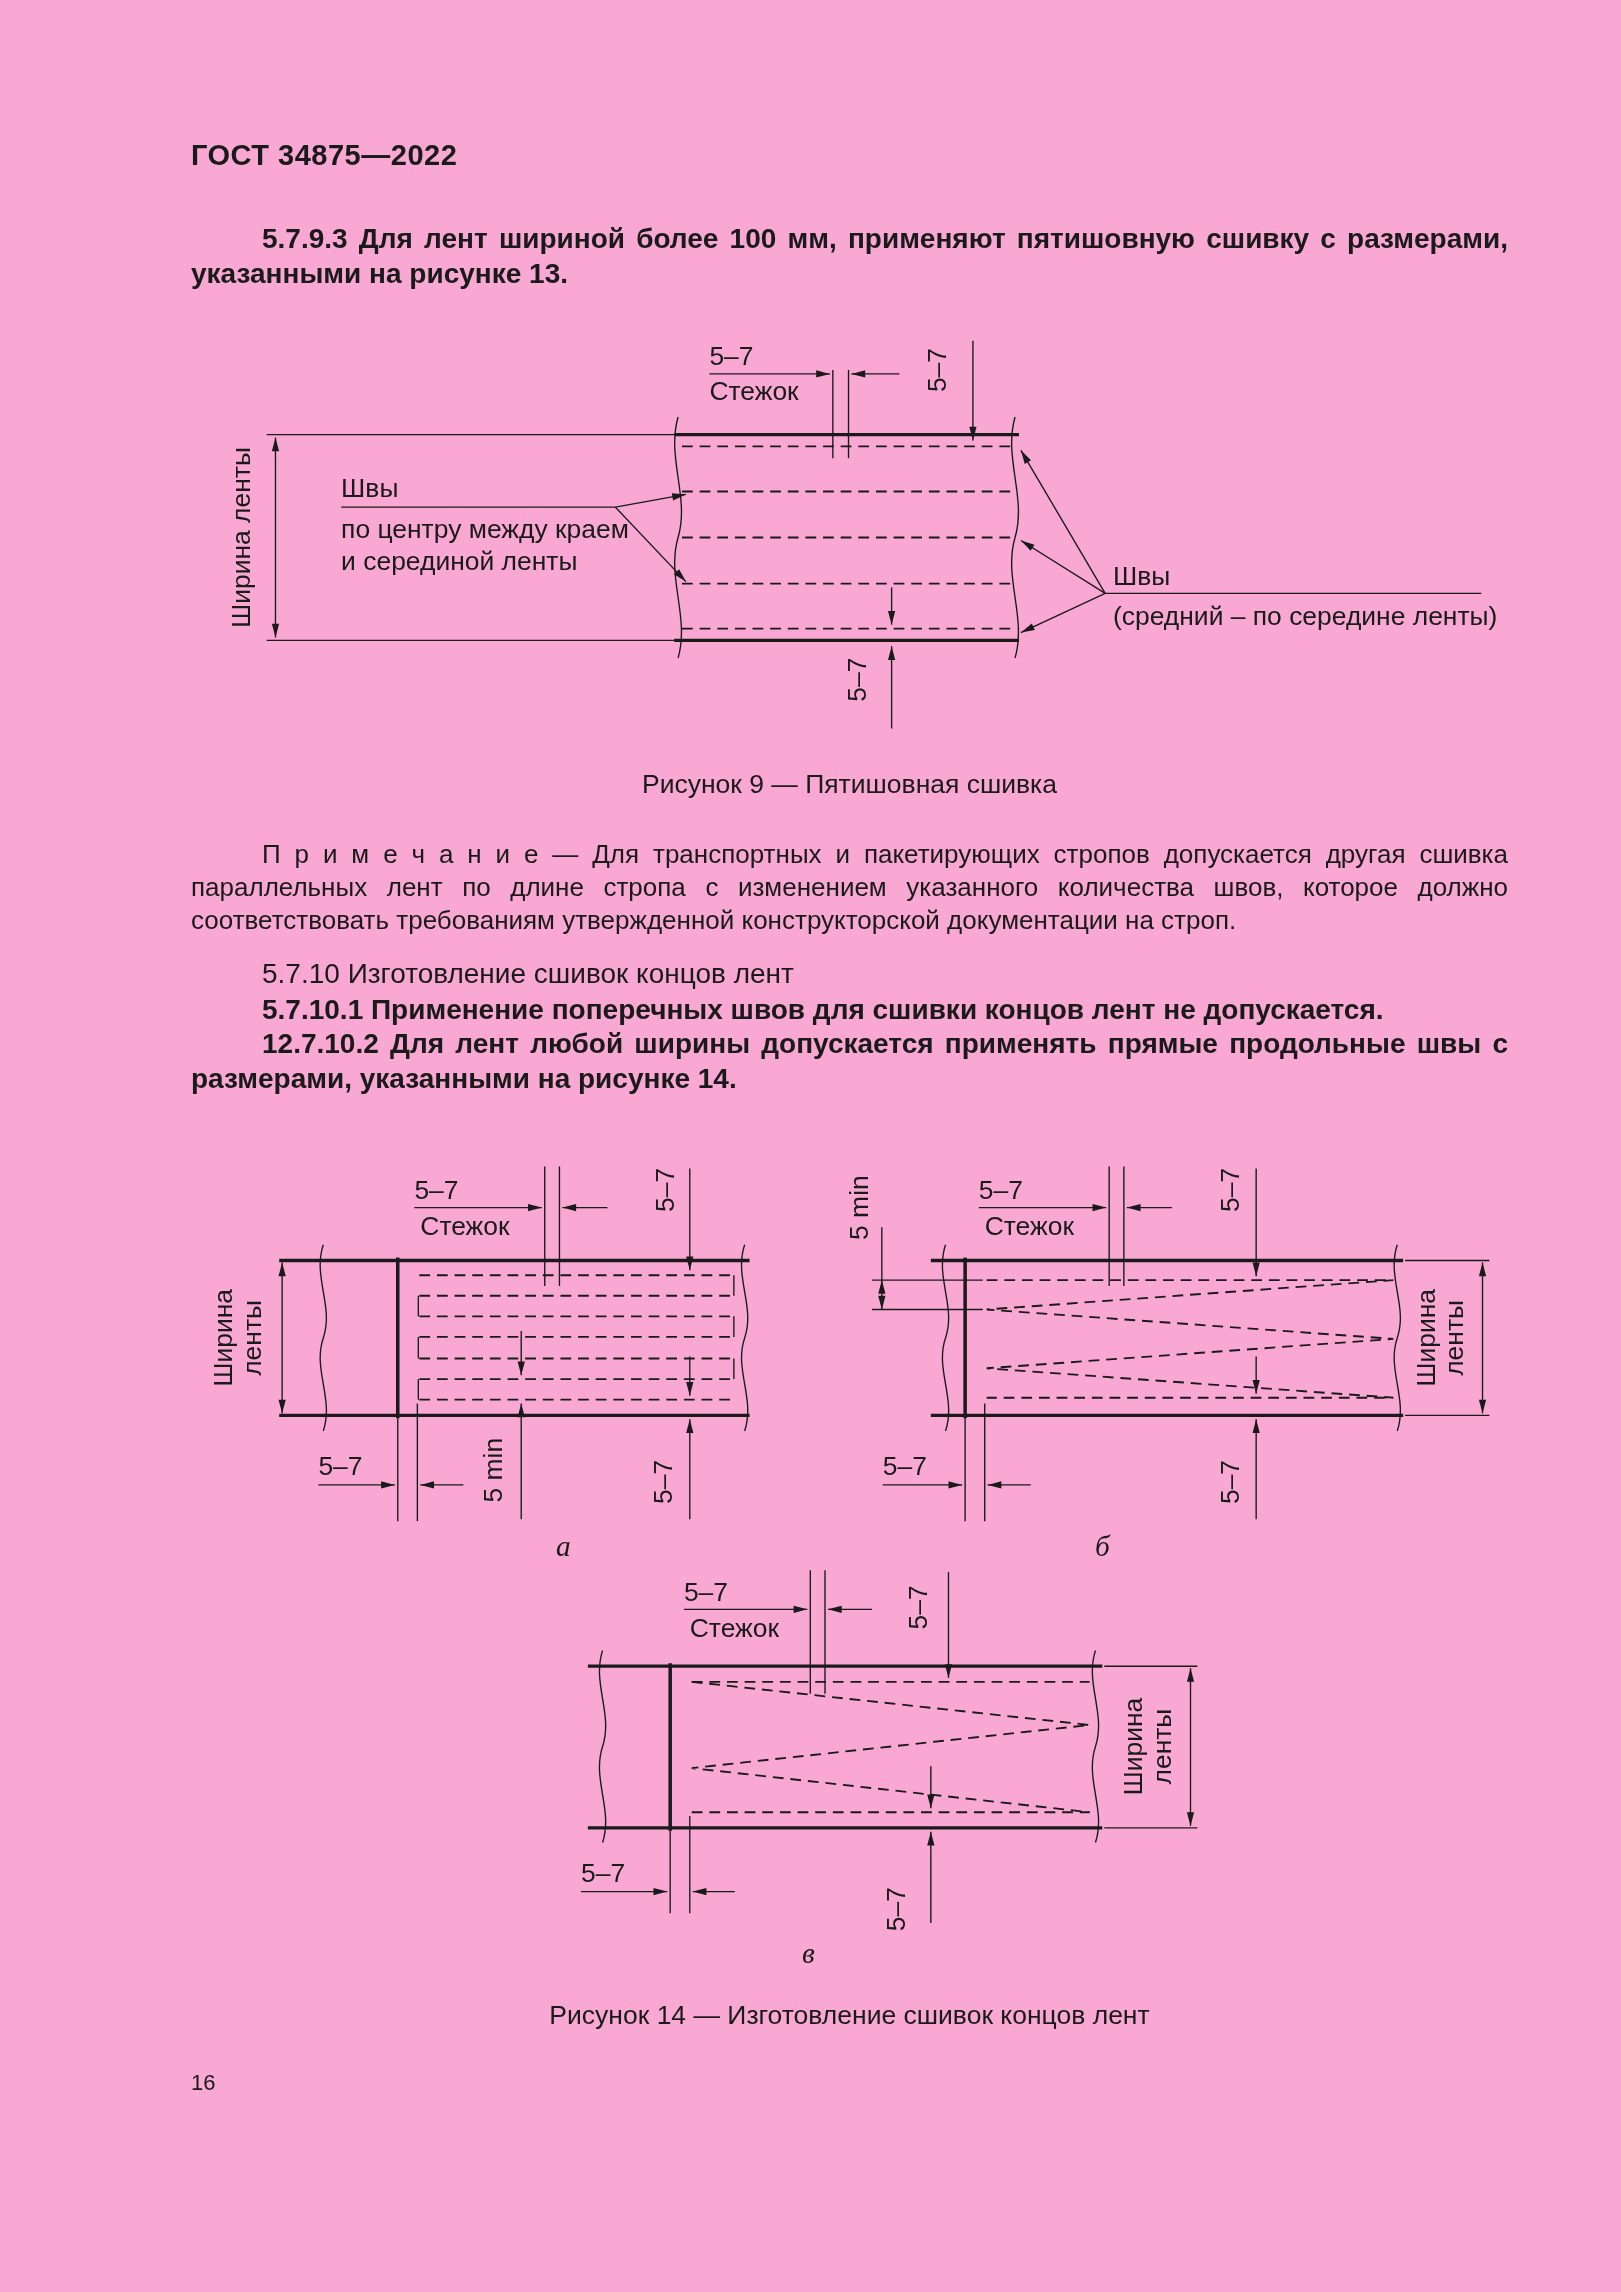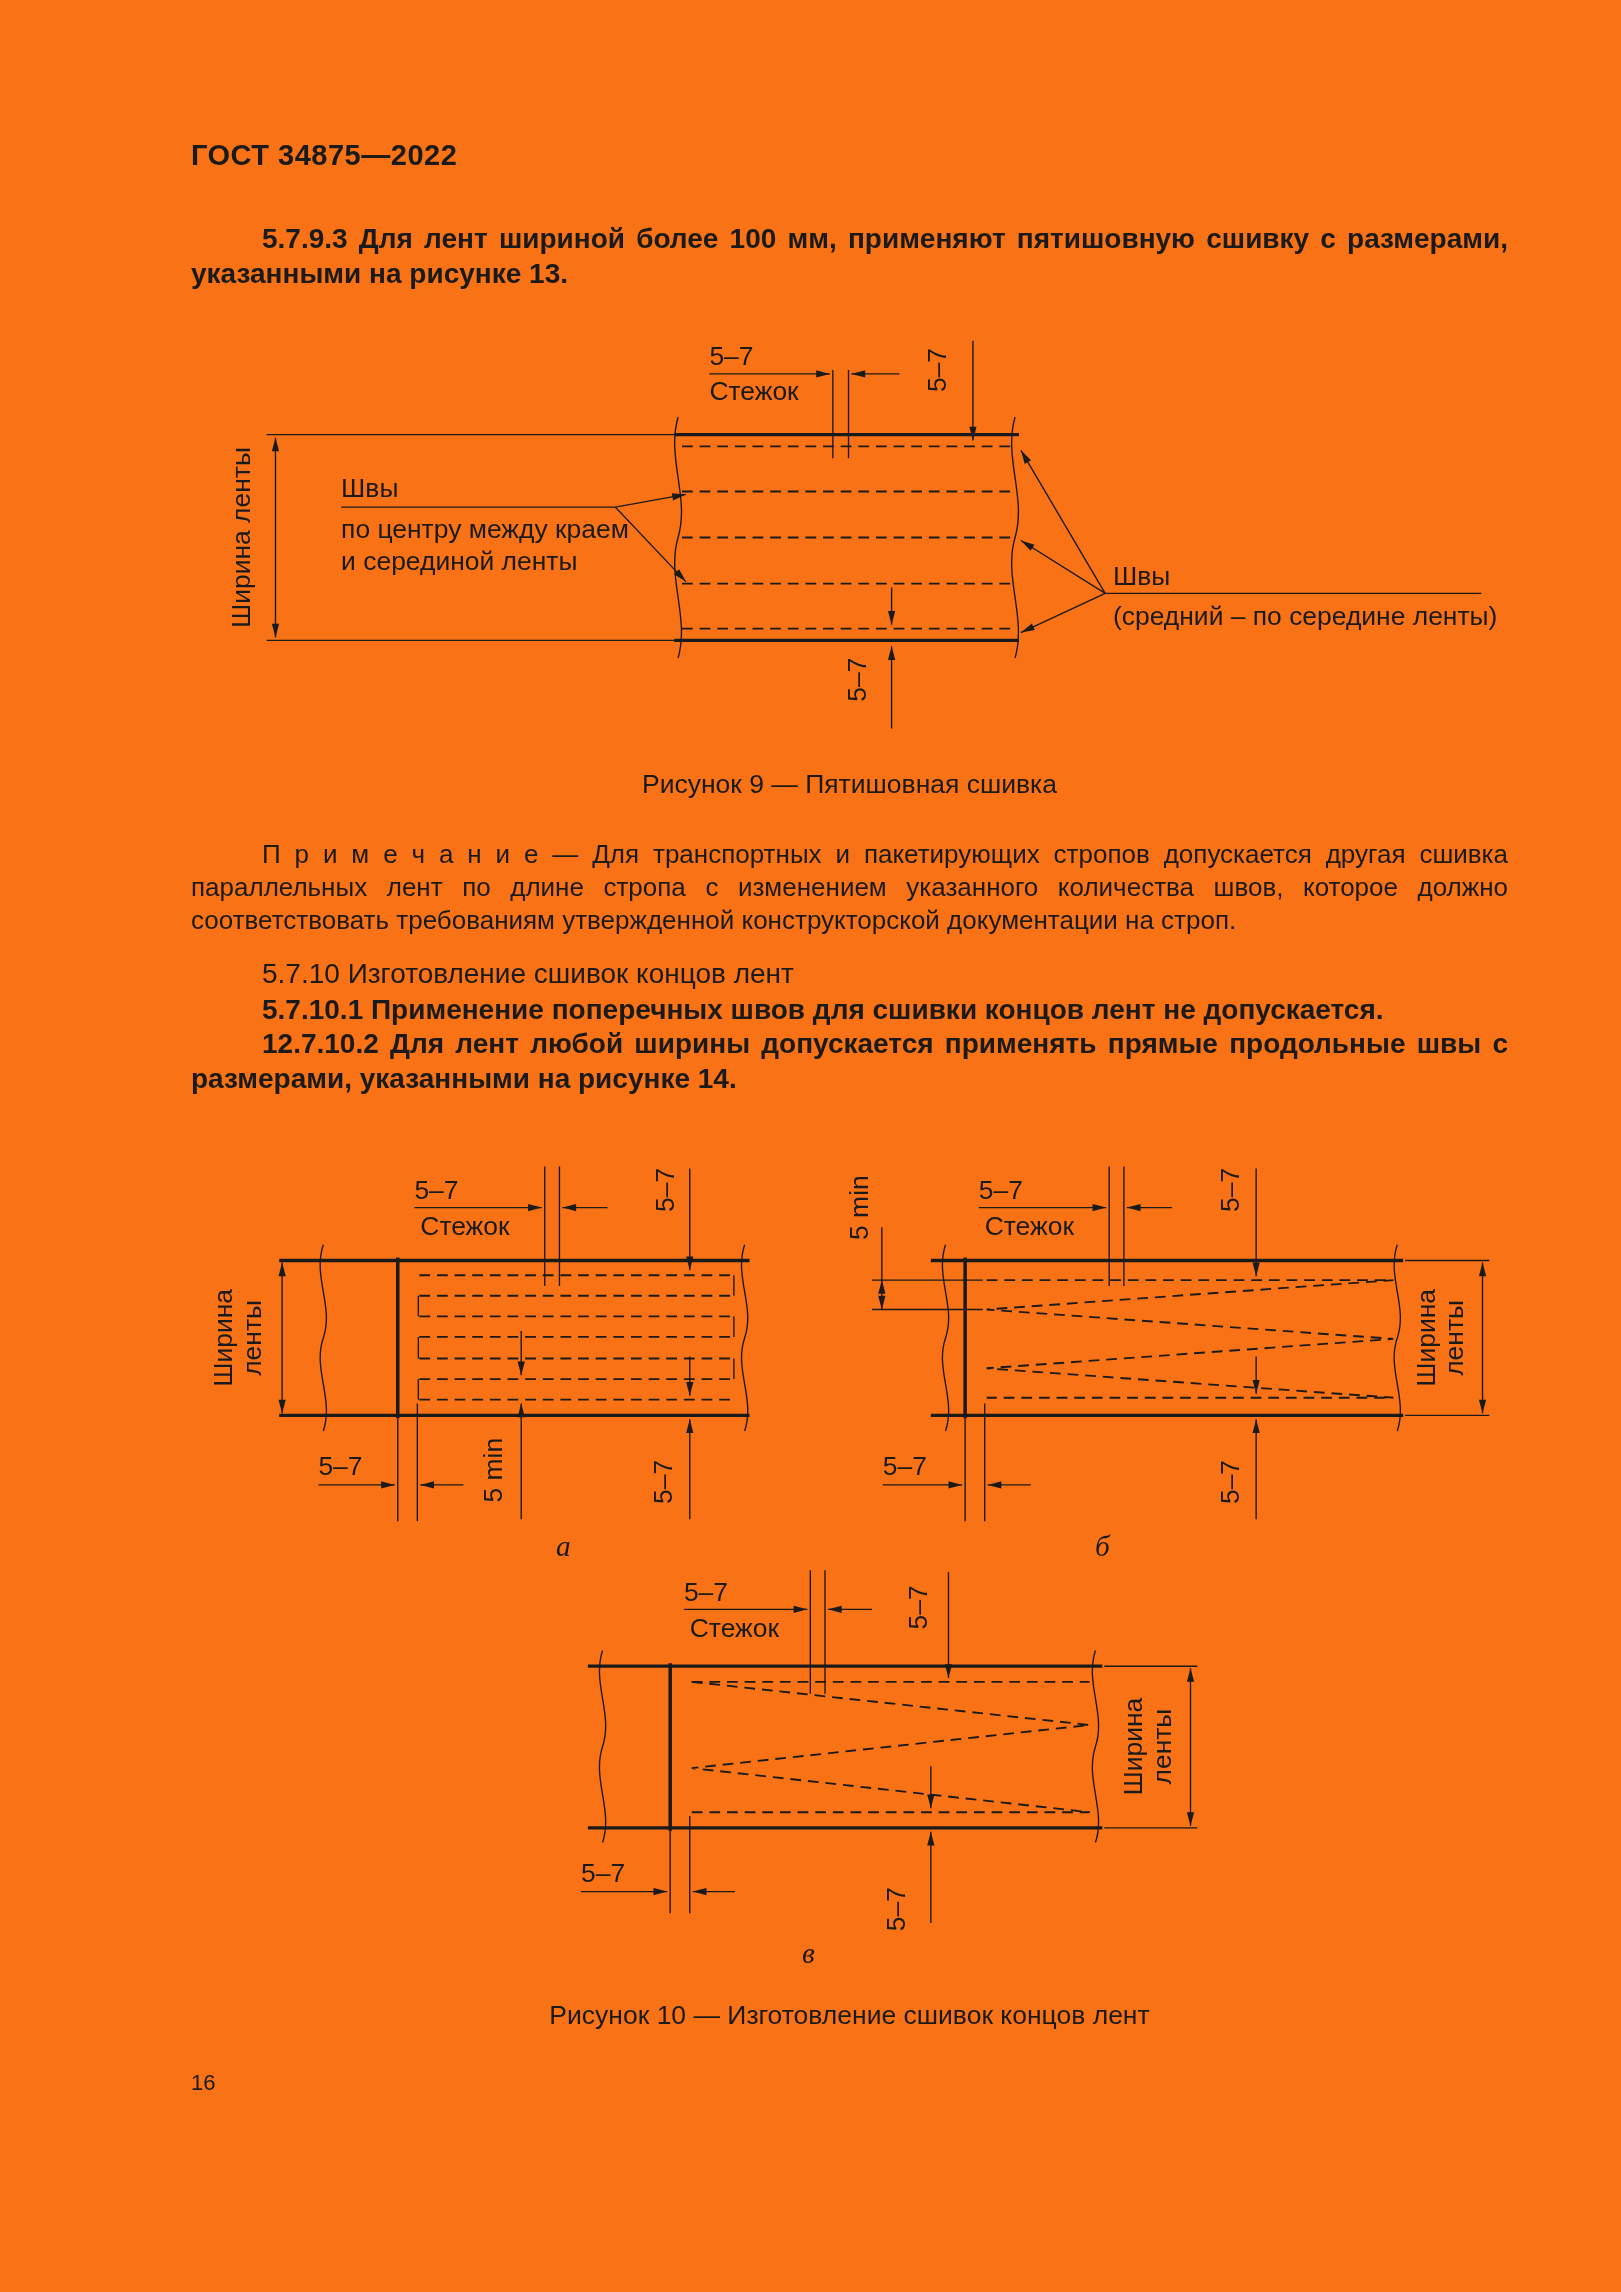--- a/index.html
+++ b/index.html
@@ -1,20 +1,20 @@
 <!DOCTYPE html>
 <html><head>
 <meta charset="utf-8">
 <style>
   html,body{margin:0;padding:0;background:#e8e8e8;}
   .page{
     position:relative;
     width:1621px;height:2293px;
     margin:0 auto;
-    background:#f97316;
+    background:#f9a8d4;
     font-family:"Liberation Sans", sans-serif;
     color:#1a1a1a;
     overflow:hidden;
   }
   .abs{position:absolute;left:191px;width:1317px;}
   .doc-header{
     position:absolute;left:191px;top:139px;
     font-size:29px;font-weight:bold;letter-spacing:0.5px;
   }
   p.body{
@@ -262,18 +262,18 @@
       <text x="704" y="1670">Стежок</text>
       <text transform="rotate(-90 946 1640)" x="946" y="1640" text-anchor="middle">5–7</text>
       <text transform="rotate(-90 1166 1782)" x="1166" y="1782" text-anchor="middle">Ширина</text>
       <text transform="rotate(-90 1195 1782)" x="1195" y="1782" text-anchor="middle">ленты</text>
       <text x="593" y="1920">5–7</text>
       <text transform="rotate(-90 924 1948)" x="924" y="1948" text-anchor="middle">5–7</text>
       <text class="fig-letter" x="825" y="2003" text-anchor="middle">в</text>
     </g>
   </svg>
 
-  <div class="caption" style="top:2000px">Рисунок 10 — Изготовление сшивок концов лент</div>
+  <div class="caption" style="top:2000px">Рисунок 14 — Изготовление сшивок концов лент</div>
 
   <div class="pagenum">16</div>
 
 </div>
 
 
 </body></html>

